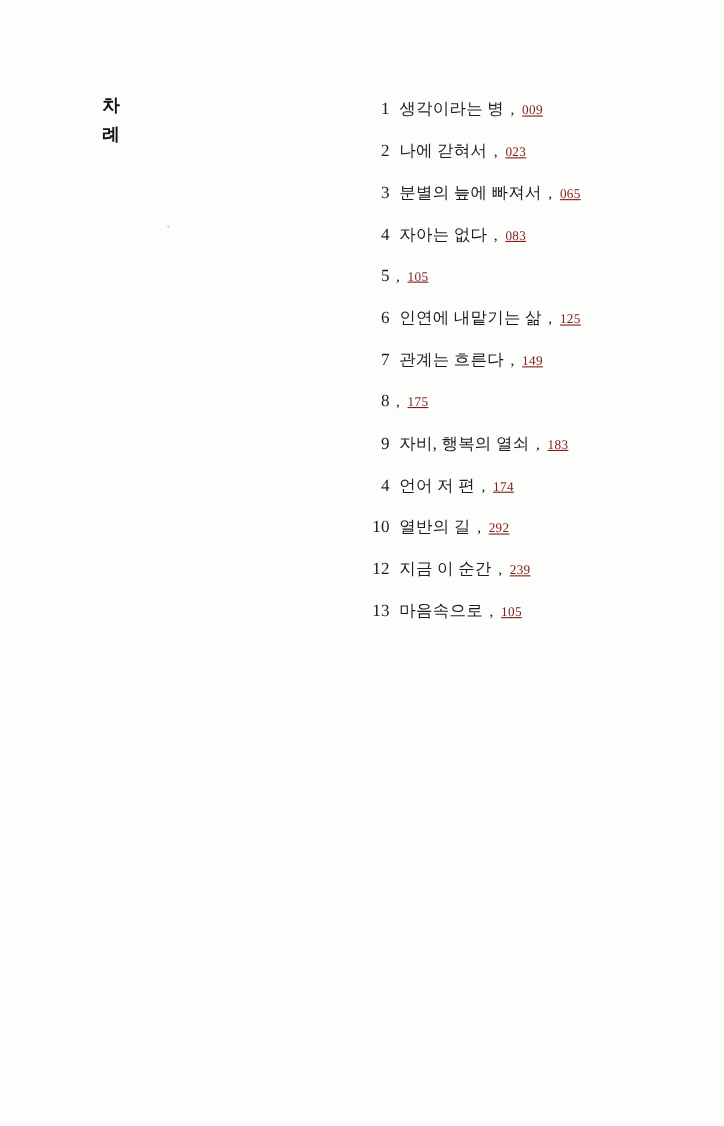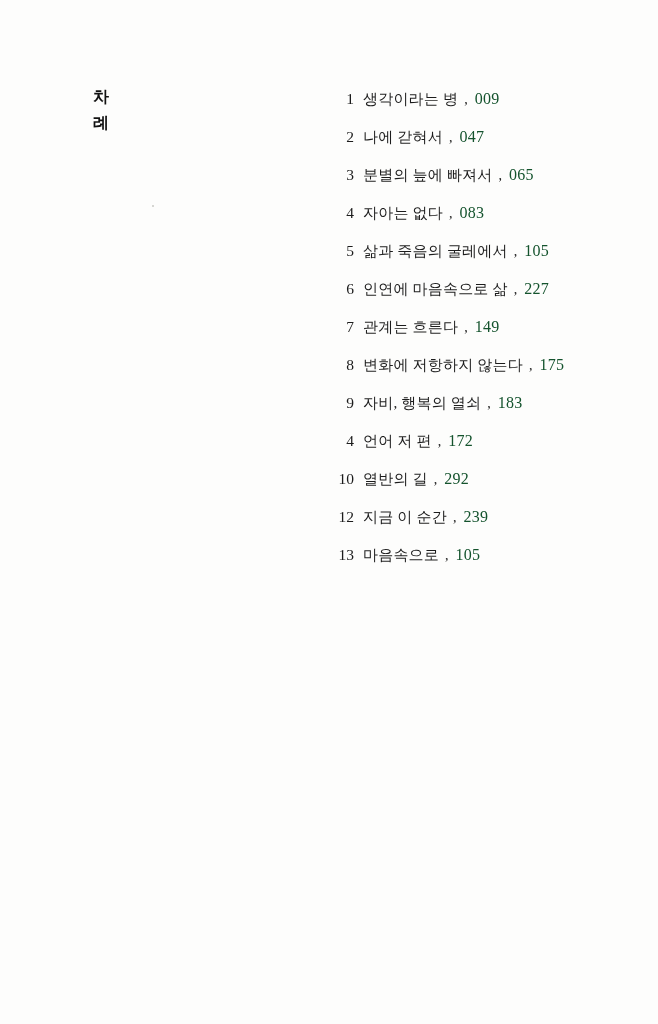--- a/index.html
+++ b/index.html
@@ -63,23 +63,24 @@
     font-size: 15px;
     letter-spacing: 0.2px;
   }
   .toc-sep {
     margin-left: 6px;
     font-size: 14px;
     color: #1c1c1c;
   }
   .toc-page {
     margin-left: 7px;
-    font-size: 16px;
-    color: #14532d;
+    font-size: 12px;
+    color: #7f1d1d;
     letter-spacing: 0.3px;
+    text-decoration: underline;
   }
   
   .speck {
     position: absolute;
     left: 152px;
     top: 205px;
     width: 2px;
     height: 2px;
     background: #c9c9c4;
     border-radius: 50%;
@@ -103,77 +104,75 @@
       <span class="toc-num">1</span>
       <span class="toc-title">생각이라는 병</span>
       <span class="toc-sep">,</span>
       <span class="toc-page">009</span>
     </div>
 
     <div class="toc-row">
       <span class="toc-num">2</span>
       <span class="toc-title">나에 갇혀서</span>
       <span class="toc-sep">,</span>
-      <span class="toc-page">047</span>
+      <span class="toc-page">023</span>
     </div>
 
     <div class="toc-row">
       <span class="toc-num">3</span>
       <span class="toc-title">분별의 늪에 빠져서</span>
       <span class="toc-sep">,</span>
       <span class="toc-page">065</span>
     </div>
 
     <div class="toc-row">
       <span class="toc-num">4</span>
       <span class="toc-title">자아는 없다</span>
       <span class="toc-sep">,</span>
       <span class="toc-page">083</span>
     </div>
 
     <div class="toc-row">
       <span class="toc-num">5</span>
-      <span class="toc-title">삶과 죽음의 굴레에서</span>
       <span class="toc-sep">,</span>
       <span class="toc-page">105</span>
     </div>
 
     <div class="toc-row">
       <span class="toc-num">6</span>
-      <span class="toc-title">인연에 마음속으로 삶</span>
+      <span class="toc-title">인연에 내맡기는 삶</span>
       <span class="toc-sep">,</span>
-      <span class="toc-page">227</span>
+      <span class="toc-page">125</span>
     </div>
 
     <div class="toc-row">
       <span class="toc-num">7</span>
       <span class="toc-title">관계는 흐른다</span>
       <span class="toc-sep">,</span>
       <span class="toc-page">149</span>
     </div>
 
     <div class="toc-row">
       <span class="toc-num">8</span>
-      <span class="toc-title">변화에 저항하지 않는다</span>
       <span class="toc-sep">,</span>
       <span class="toc-page">175</span>
     </div>
 
     <div class="toc-row">
       <span class="toc-num">9</span>
       <span class="toc-title">자비, 행복의 열쇠</span>
       <span class="toc-sep">,</span>
       <span class="toc-page">183</span>
     </div>
 
     <div class="toc-row">
       <span class="toc-num">4</span>
       <span class="toc-title">언어 저 편</span>
       <span class="toc-sep">,</span>
-      <span class="toc-page">172</span>
+      <span class="toc-page">174</span>
     </div>
 
     <div class="toc-row">
       <span class="toc-num">10</span>
       <span class="toc-title">열반의 길</span>
       <span class="toc-sep">,</span>
       <span class="toc-page">292</span>
     </div>
 
     <div class="toc-row">

